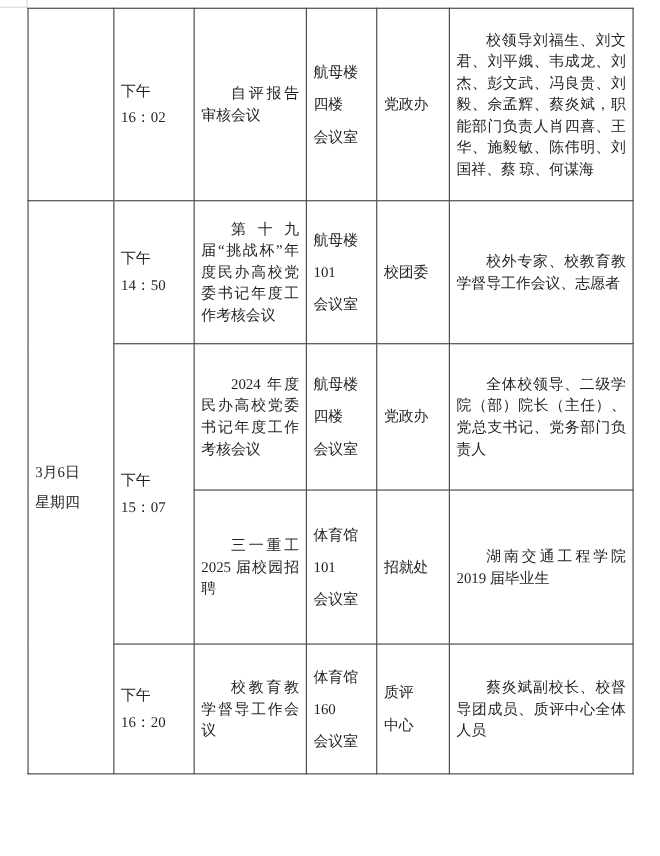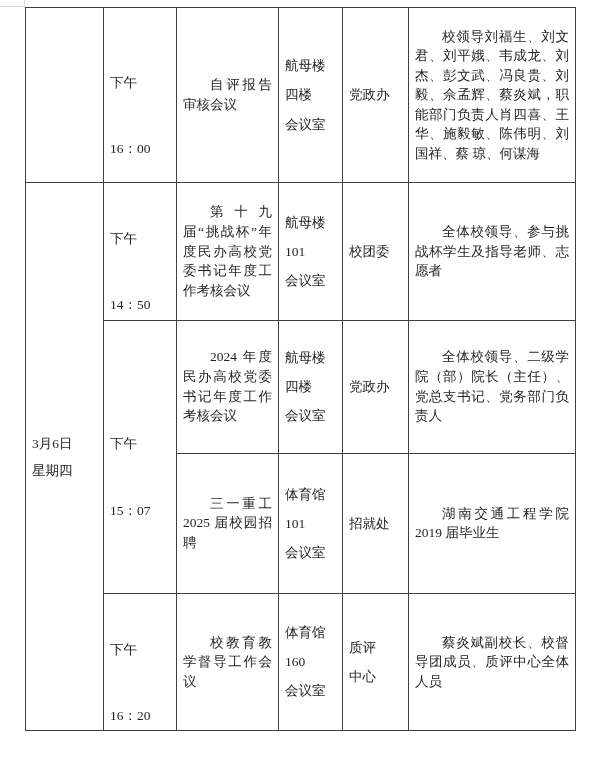--- a/index.html
+++ b/index.html
@@ -34,21 +34,21 @@
   tr.r1{height:175px;}
   tr.r2{height:130px;}
   tr.r3{height:133px;}
   tr.r4{height:140px;}
   tr.r5{height:118px;}
 
   td.no-top{border-top:none;}
 
   td.c-date,td.c-time,td.c-loc,td.c-dept{text-align:left;}
   td.c-date .ln{line-height:2.0;}
-  td.c-time .ln{line-height:1.8;margin-top:42px;}
+  td.c-time .ln{line-height:1.8;}
   td.c-loc .ln{line-height:2.15;}
   td.c-dept .ln{line-height:2.15;}
 
   td.c-meet,td.c-att{
     text-align:justify;
     text-align-last:left;
     font-family:Liberation Serif, serif;
   }
   td.c-meet .para,td.c-att .para{
     text-indent:2em;
@@ -72,21 +72,21 @@
       <col style="width:64px">
         <col style="width:66px">
         <col style="width:167px">
     </colgroup>
 
     <tbody>
         <tr class="r1">
       <td class="c-date no-top"></td>
       <td class="c-time">
         <div class="ln">下午</div>
-        <div class="ln">16：00</div>
+        <div class="ln">16：02</div>
       </td>
       <td class="c-meet">
         <div class="para">自评报告审核会议</div>
       </td>
       <td class="c-loc">
         <div class="ln">航母楼</div>
         <div class="ln">四楼</div>
         <div class="ln">会议室</div>
       </td>
       <td class="c-dept">
@@ -111,21 +111,21 @@
       </td>
       <td class="c-loc">
         <div class="ln">航母楼</div>
         <div class="ln">101</div>
         <div class="ln">会议室</div>
       </td>
       <td class="c-dept">
         <div class="ln">校团委</div>
       </td>
       <td class="c-att">
-        <div class="para">全体校领导、参与挑战杯学生及指导老师、志愿者</div>
+        <div class="para">校外专家、校教育教学督导工作会议、志愿者</div>
       </td>
     </tr>
 
     <tr class="r3">
       <td class="c-time" rowspan="2">
         <div class="ln">下午</div>
         <div class="ln">15：07</div>
       </td>
       <td class="c-meet">
         <div class="para">2024 年度民办高校党委书记年度工作考核会议</div>

